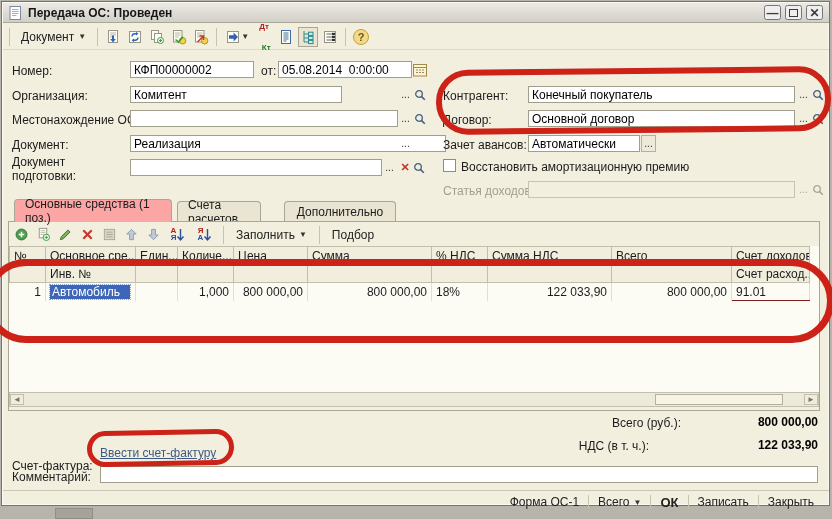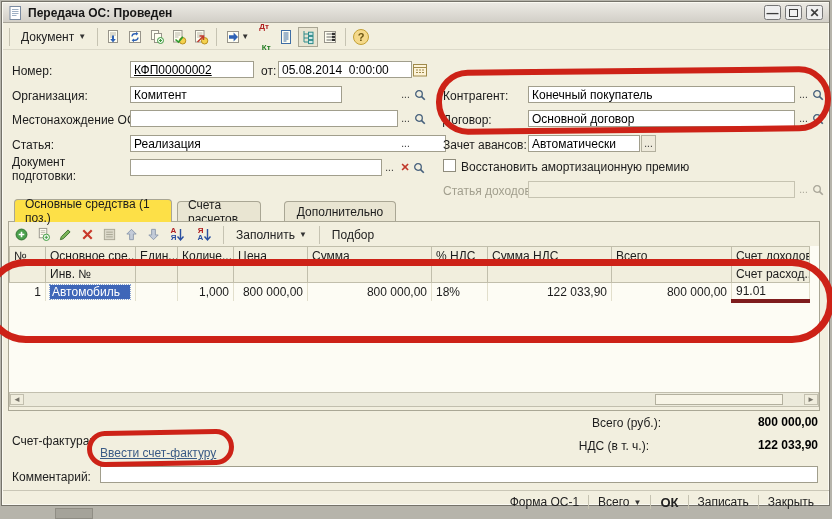--- a/index.html
+++ b/index.html
@@ -69,21 +69,21 @@
   .magbtn { position: absolute; height: 17px; width: 15px; background: none; border: none; padding: 1px 0 0 0; }
   .clearbtn { position: absolute; height: 17px; width: 14px; background: none; border: none; color: #c0392b; font-weight: bold; font-size: 11px; padding: 0; }
   .checkbox { position: absolute; width: 13px; height: 13px; background: #fff; border: 1px solid #8f8c7c; }
   
   .tab {
     position: absolute; height: 21px; top: 201px;
     background: #e9e5d2; border: 1px solid #a9a694; border-bottom: none;
     border-radius: 4px 4px 0 0;
     display: flex; align-items: center; justify-content: center; padding: 0 10px; z-index: 3;
   }
-  .tab.active { top: 199px; height: 23px; background: #fde047; z-index: 5; }
+  .tab.active { top: 199px; height: 23px; background: #fca5a5; z-index: 5; }
   
   .panel { position: absolute; left: 8px; top: 221px; width: 812px; height: 190px; border: 1px solid #aaa795; background: #f2efdf; z-index: 4; }
   .gridtoolbar { position: absolute; left: 12px; top: 224px; width: 800px; height: 21px; display: flex; align-items: center; gap: 3px; z-index: 5; }
   .gicon { width: 19px; height: 18px; display: flex; align-items: center; justify-content: center; background: none; border: none; padding: 0; }
   .sortletters { display: flex; flex-direction: column; line-height: 6.5px; font-size: 8px; font-weight: bold; }
   .grid { position: absolute; left: 9px; top: 246px; width: 810px; height: 146px; background: #fdfcf4; z-index: 5; }
   table.g { border-collapse: collapse; table-layout: fixed; width: 800px; }
   table.g th {
     background: #f1eedd; font-weight: normal; text-align: left;
     border: 1px solid #c1beab; padding: 1px 4px; height: 18px; overflow: hidden; white-space: nowrap;
@@ -219,21 +219,21 @@
         <rect x="10" y="9.8" width="3" height="2.2" fill="#333"></rect>
       </svg>
   </button>
   <span class="sep"></span>
   <button class="icon18">
       <span class="help">?</span>
     </button>
 </div>
 
 <div class="lbl" style="left:12px;top:64px">Номер:</div>
-<input class="fld" style="left: 130px; top: 61px; width: 124px; text-decoration: underline;" value="КФП00000002">
+<input class="fld" style="left: 130px; top: 61px; width: 124px;" value="КФП00000002">
 <div class="lbl" style="left:261px;top:64px">от:</div>
 <input class="fld" style="left: 278px; top: 61px; width: 134px;" value="05.08.2014  0:00:00">
 <button class="magbtn" style="left:413px;top:61px">
   <svg width="14" height="14" viewBox="0 0 14 14">
       <rect x="0.5" y="1.5" width="13" height="11.5" fill="#fdf3d8" stroke="#a08a4a"></rect>
       <path d="M0.5 4.5h13" stroke="#a08a4a"></path>
       <path d="M3 7h2M6 7h2M9 7h2M3 9.5h2M6 9.5h2M9 9.5h2" stroke="#a08a4a"></path>
     </svg>
 </button>
 
@@ -250,21 +250,21 @@
 <div class="lbl" style="left:12px;top:113px">Местонахождение ОС:</div>
 <input class="fld" style="left: 130px; top: 110px; width: 268px;" value="">
 <button class="mini flat" style="left:398px;top:110px">...</button>
 <button class="magbtn" style="left:414px;top:110px">
   <svg width="13" height="13" viewBox="0 0 13 13">
       <circle cx="5" cy="5" r="3.3" fill="none" stroke="#46607c" stroke-width="1.3"></circle>
       <path d="M7.6 7.6l3.2 3.2" stroke="#46607c" stroke-width="1.6"></path>
     </svg>
 </button>
 
-<div class="lbl" style="left:12px;top:138px">Статья:</div>
+<div class="lbl" style="left:12px;top:138px">Документ:</div>
 <input class="fld" style="left: 130px; top: 135px; width: 316px;" value="Реализация">
 <button class="mini flat" style="left:398px;top:135px">...</button>
 
 <div class="lbl" style="left:12px;top:155px;width:100px">Документ подготовки:</div>
 <input class="fld" style="left: 130px; top: 159px; width: 252px;" value="">
 <button class="mini flat" style="left:382px;top:159px">...</button>
 <button class="clearbtn" style="left:398px;top:159px">✕</button>
 <button class="magbtn" style="left:413px;top:159px">
   <svg width="13" height="13" viewBox="0 0 13 13">
       <circle cx="5" cy="5" r="3.3" fill="none" stroke="#46607c" stroke-width="1.3"></circle>
@@ -425,38 +425,38 @@
     <tr class="r1">
       <td class="num">1</td>
       <td><span class="selcell">Автомобиль</span></td>
       <td></td>
       <td class="num">1,000</td>
       <td class="num">800 000,00</td>
       <td class="num">800 000,00</td>
       <td>18%</td>
       <td class="num">122 033,90</td>
       <td class="num">800 000,00</td>
-      <td style="border-bottom:4px solid #7f1d1d">91.01</td>
+      <td style="border-bottom:1px solid #7f1d1d">91.01</td>
     </tr>
   </tbody>
     </table>
 </div>
 
 <div class="hscroll">
   <span class="harrow" style="left:0">◄</span>
   <span class="hthumb"></span>
   <span class="harrow" style="right:0">►</span>
 </div>
 
-<div class="totlbl" style="left:541px;top:416px">Всего (руб.):</div>
+<div class="totlbl" style="left:561px;top:416px">Всего (руб.):</div>
 <div class="totval" style="left:690px;top:415px">800 000,00</div>
 <div class="totlbl" style="left:529px;top:439px">НДС (в т. ч.):</div>
 <div class="totval" style="left:690px;top:438px">122 033,90</div>
 
-<div class="lbl" style="left:12px;top:434px">Счет-фактура:</div>
+<div class="lbl" style="left:12px;top:459px">Счет-фактура:</div>
 <a class="link" style="left:100px;top:446px" href="#">Ввести счет-фактуру</a>
 
 <div class="lbl" style="left:12px;top:470px">Комментарий:</div>
 <input class="fld" style="left: 100px; top: 466px; width: 718px;" value="">
 
 <div class="footer">
   <button class="fbtn">Форма ОС-1</button>
   <span class="fsep"></span>
   <button class="fbtn">
     <span>Всего</span>

